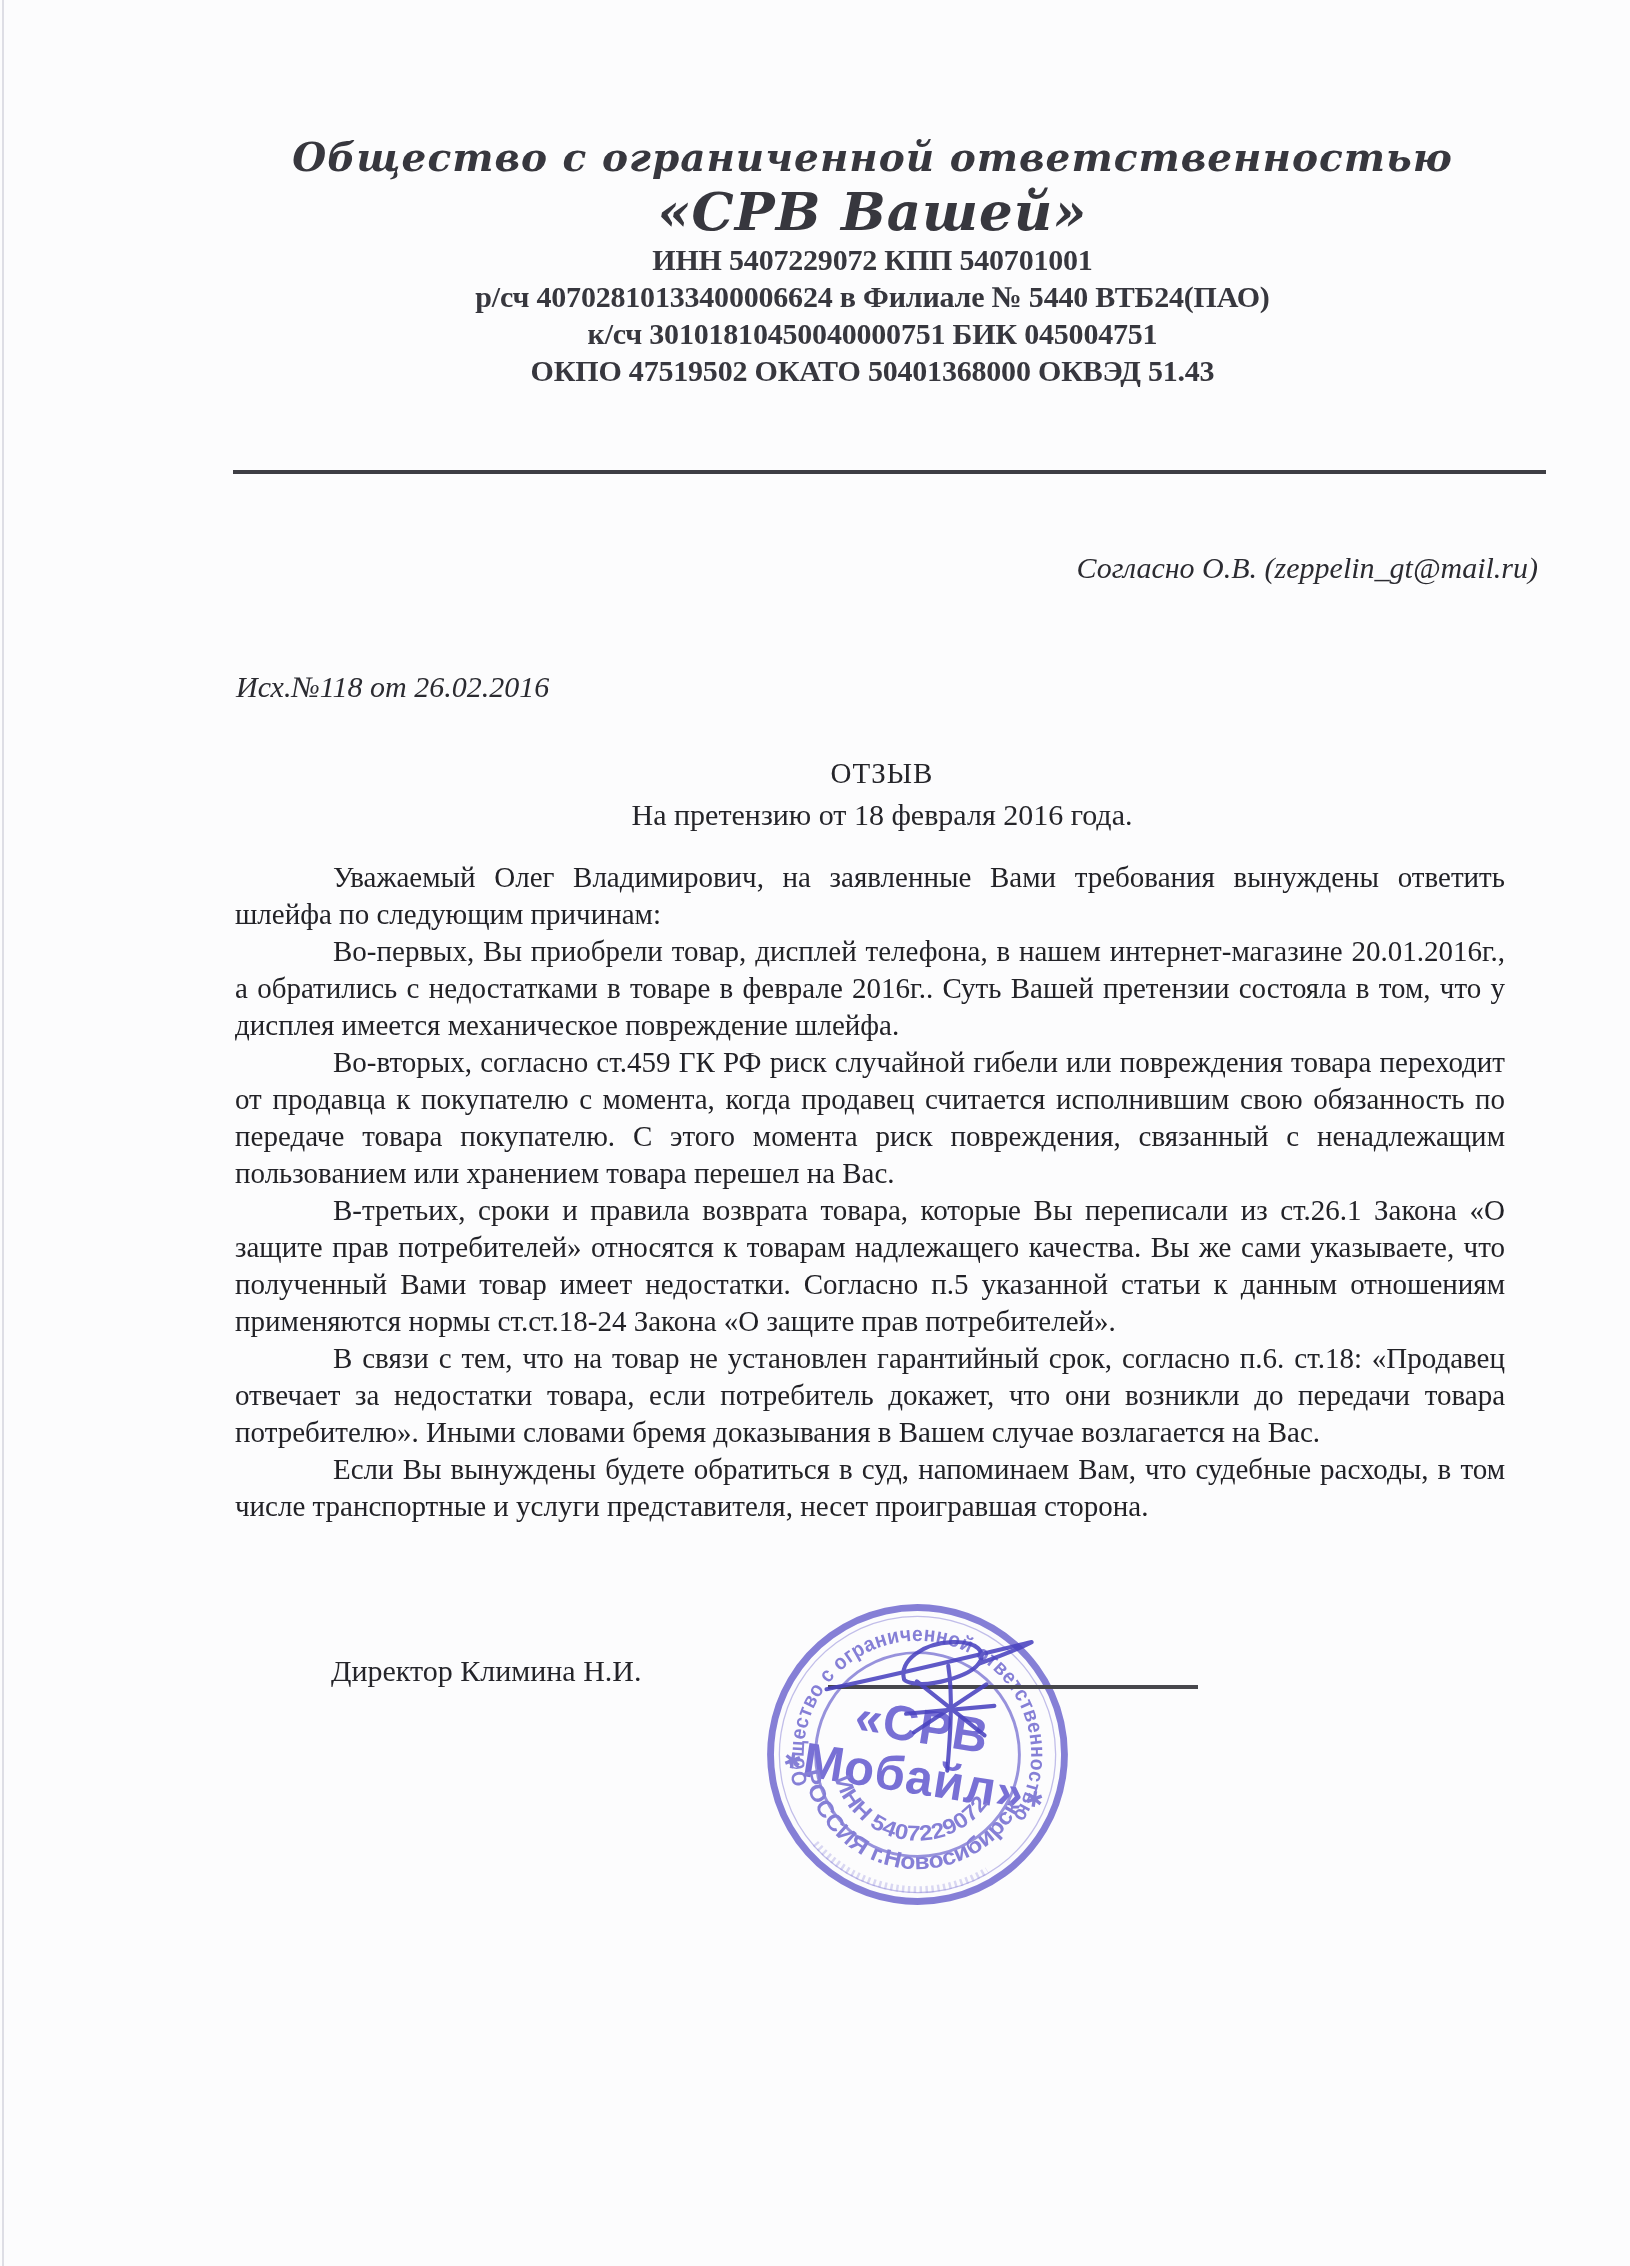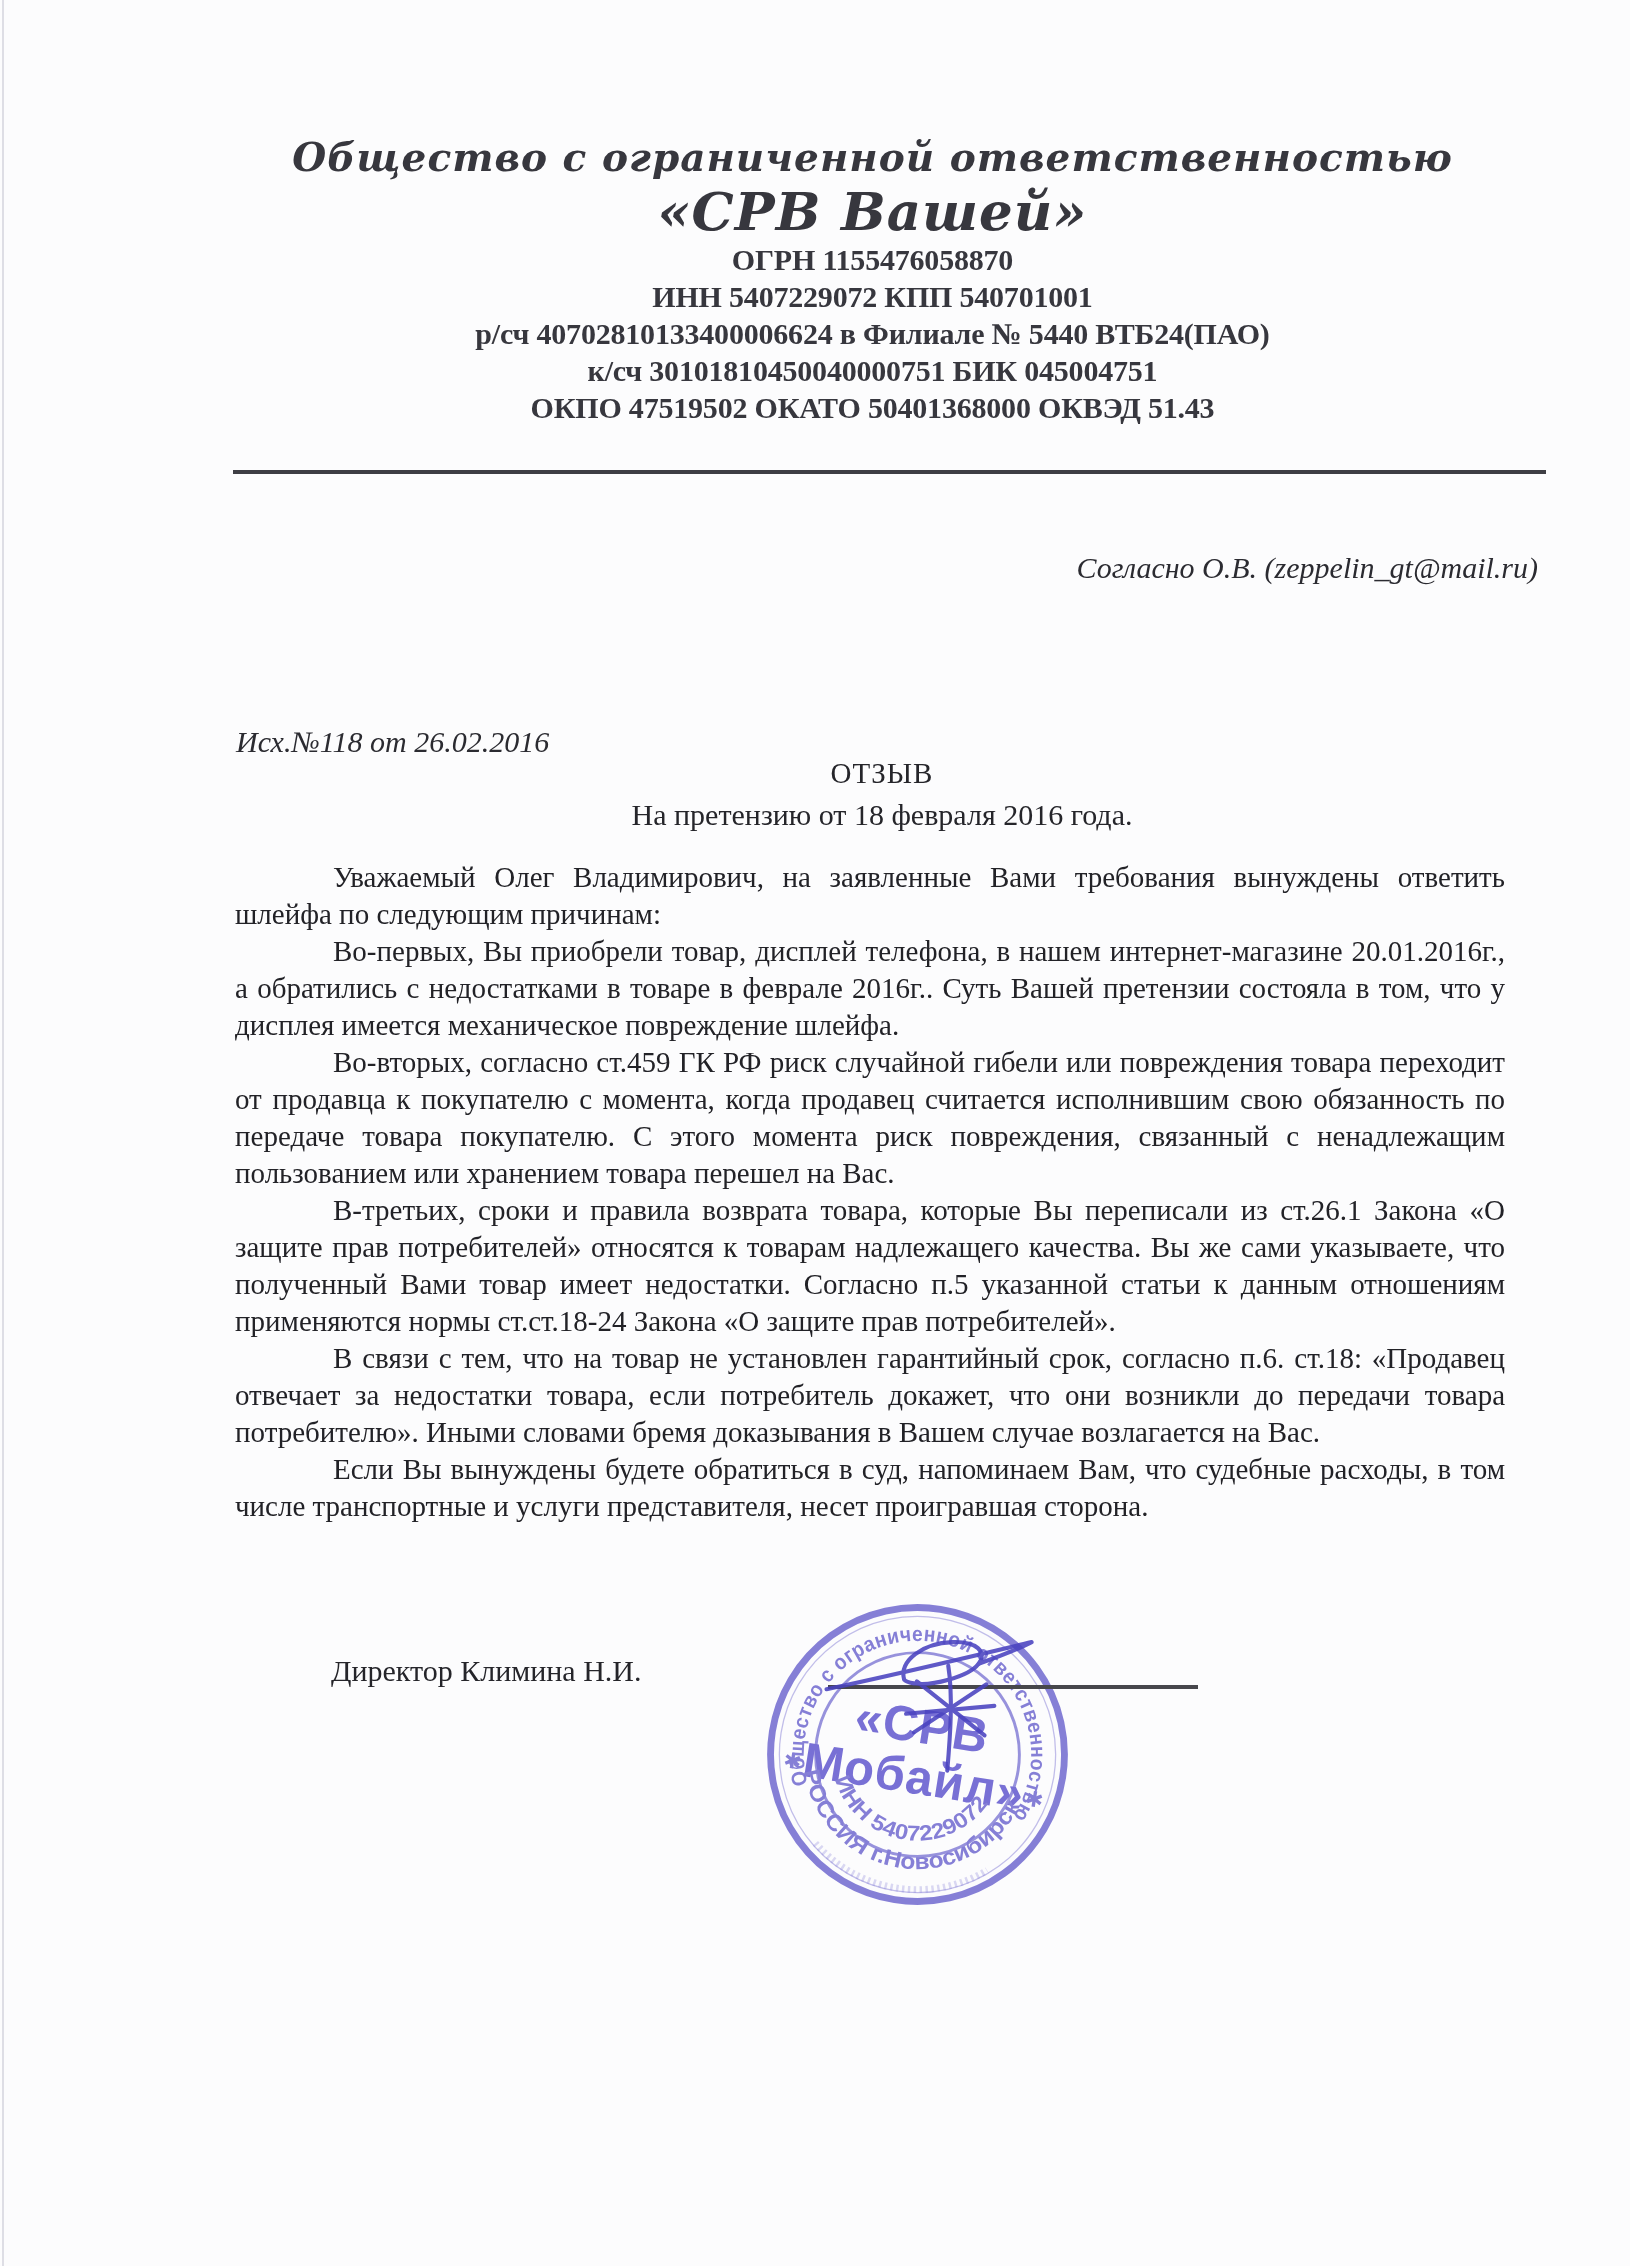--- a/index.html
+++ b/index.html
@@ -30,21 +30,21 @@
   .org-line{font-weight:700;font-size:30px;line-height:37px;letter-spacing:-0.2px;}
   .org-line:first-of-type{margin-top:5.9px;}
   .head-rule{position:absolute;left:233px;top:470px;width:1313px;height:3.9px;background:#3e3e44;}
 
   
   .addressee{
     position:absolute;top:551px;right:125px;
     font-style:italic;font-size:30px;color:#2b2b31;
   }
   .out-ref{
-    position:absolute;left:236px;top:725px;
+    position:absolute;left:236px;top:670px;
     font-style:italic;font-size:30px;color:#2b2b31;
   }
   .doc-title-wrap{position:absolute;left:235px;top:757px;width:1294px;text-align:center;}
   .doc-title{font-size:29px;letter-spacing:1px;}
   .doc-subtitle{font-size:30px;margin-top:7.8px;}
 
   
   .letter-body{
     position:absolute;left:235px;top:859px;width:1270px;
     font-size:29px;line-height:37px;
@@ -64,21 +64,20 @@
 </style>
 </head>
 <body>
 
 <div class="page">
   <div class="scan-edge"></div>
 
   <div class="letterhead">
     <div class="org-type">Общество с ограниченной ответственностью</div>
     <div class="org-name">«СРВ Вашей»</div>
-    <div class="org-line">ОГРН 1155476058870</div>
     <div class="org-line">ИНН 5407229072 КПП 540701001</div>
     <div class="org-line">р/сч 40702810133400006624 в Филиале № 5440 ВТБ24(ПАО)</div>
     <div class="org-line">к/сч 30101810450040000751 БИК 045004751</div>
     <div class="org-line">ОКПО 47519502 ОКАТО 50401368000 ОКВЭД 51.43</div>
   </div>
   <div class="head-rule"></div>
 
   <div class="addressee">Согласно О.В. (zeppelin_gt@mail.ru)</div>
   <div class="out-ref">Исх.№118 от 26.02.2016</div>
 

